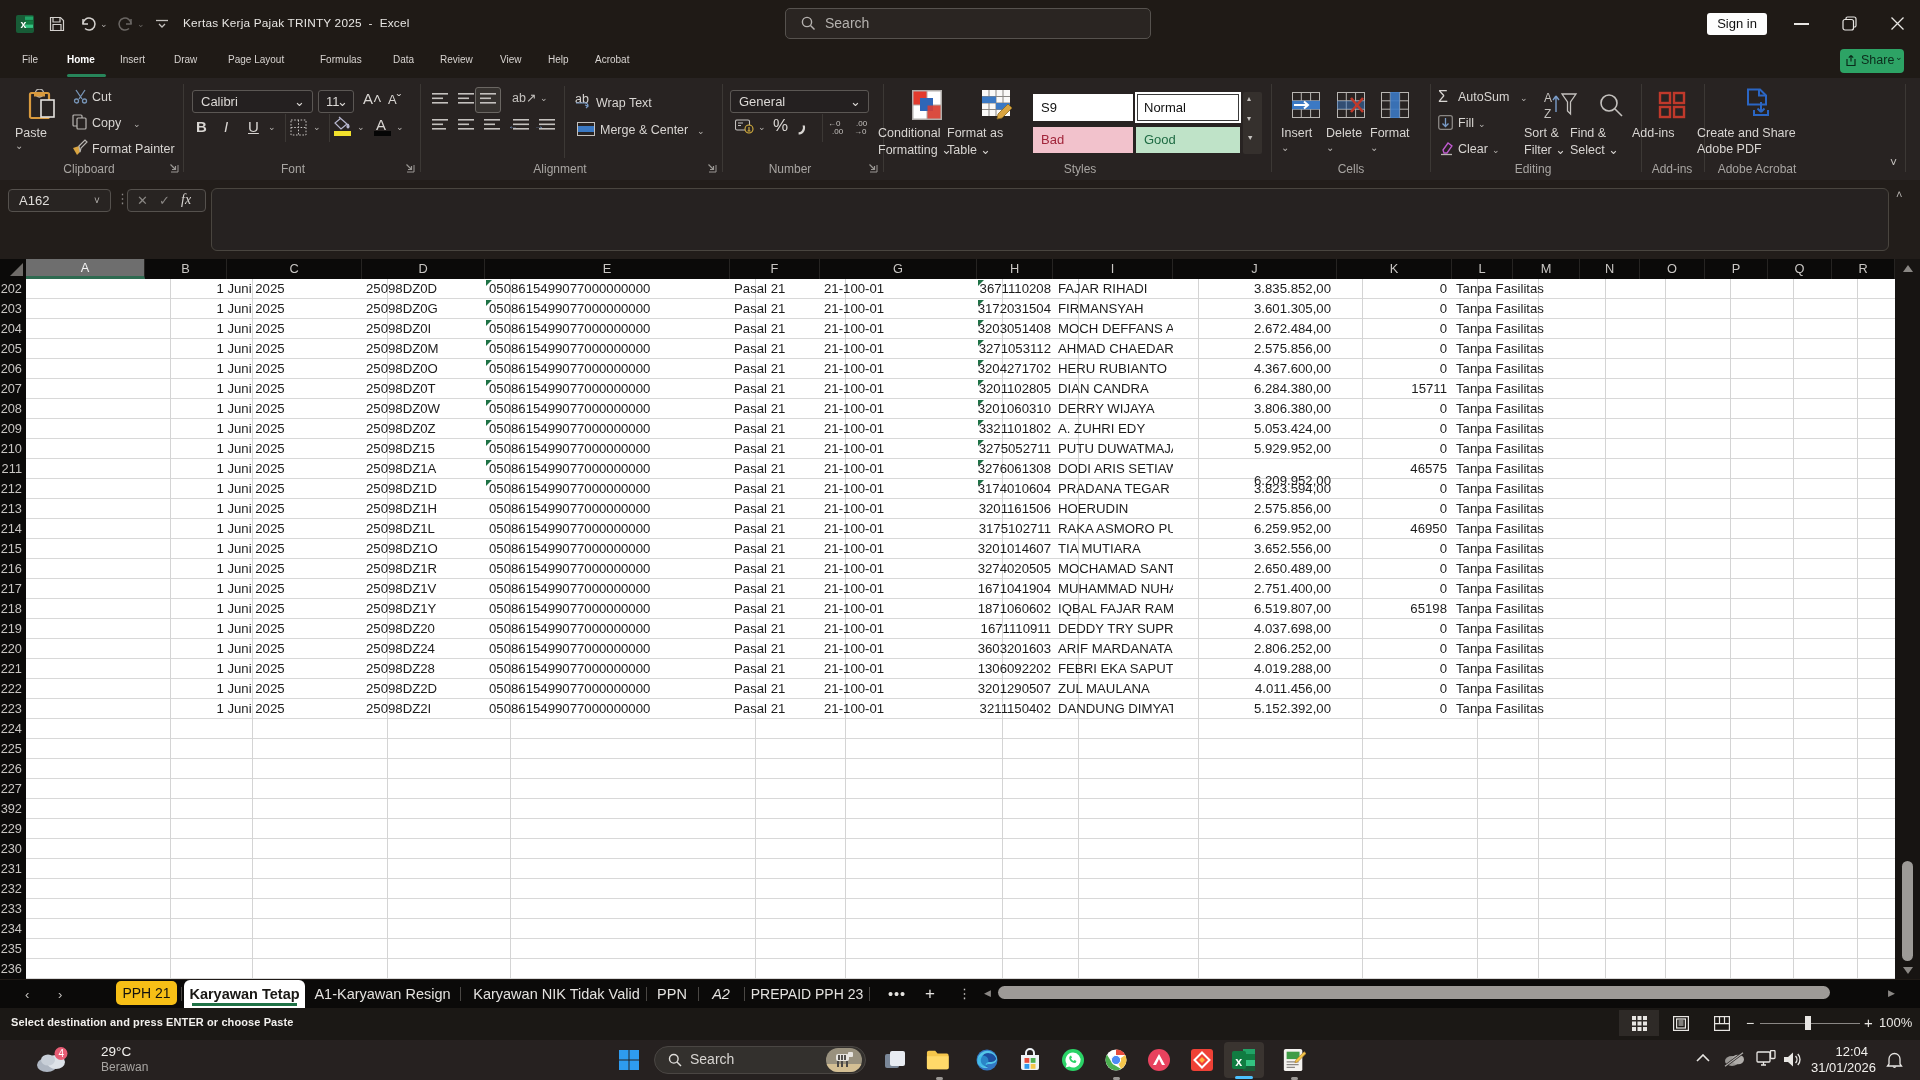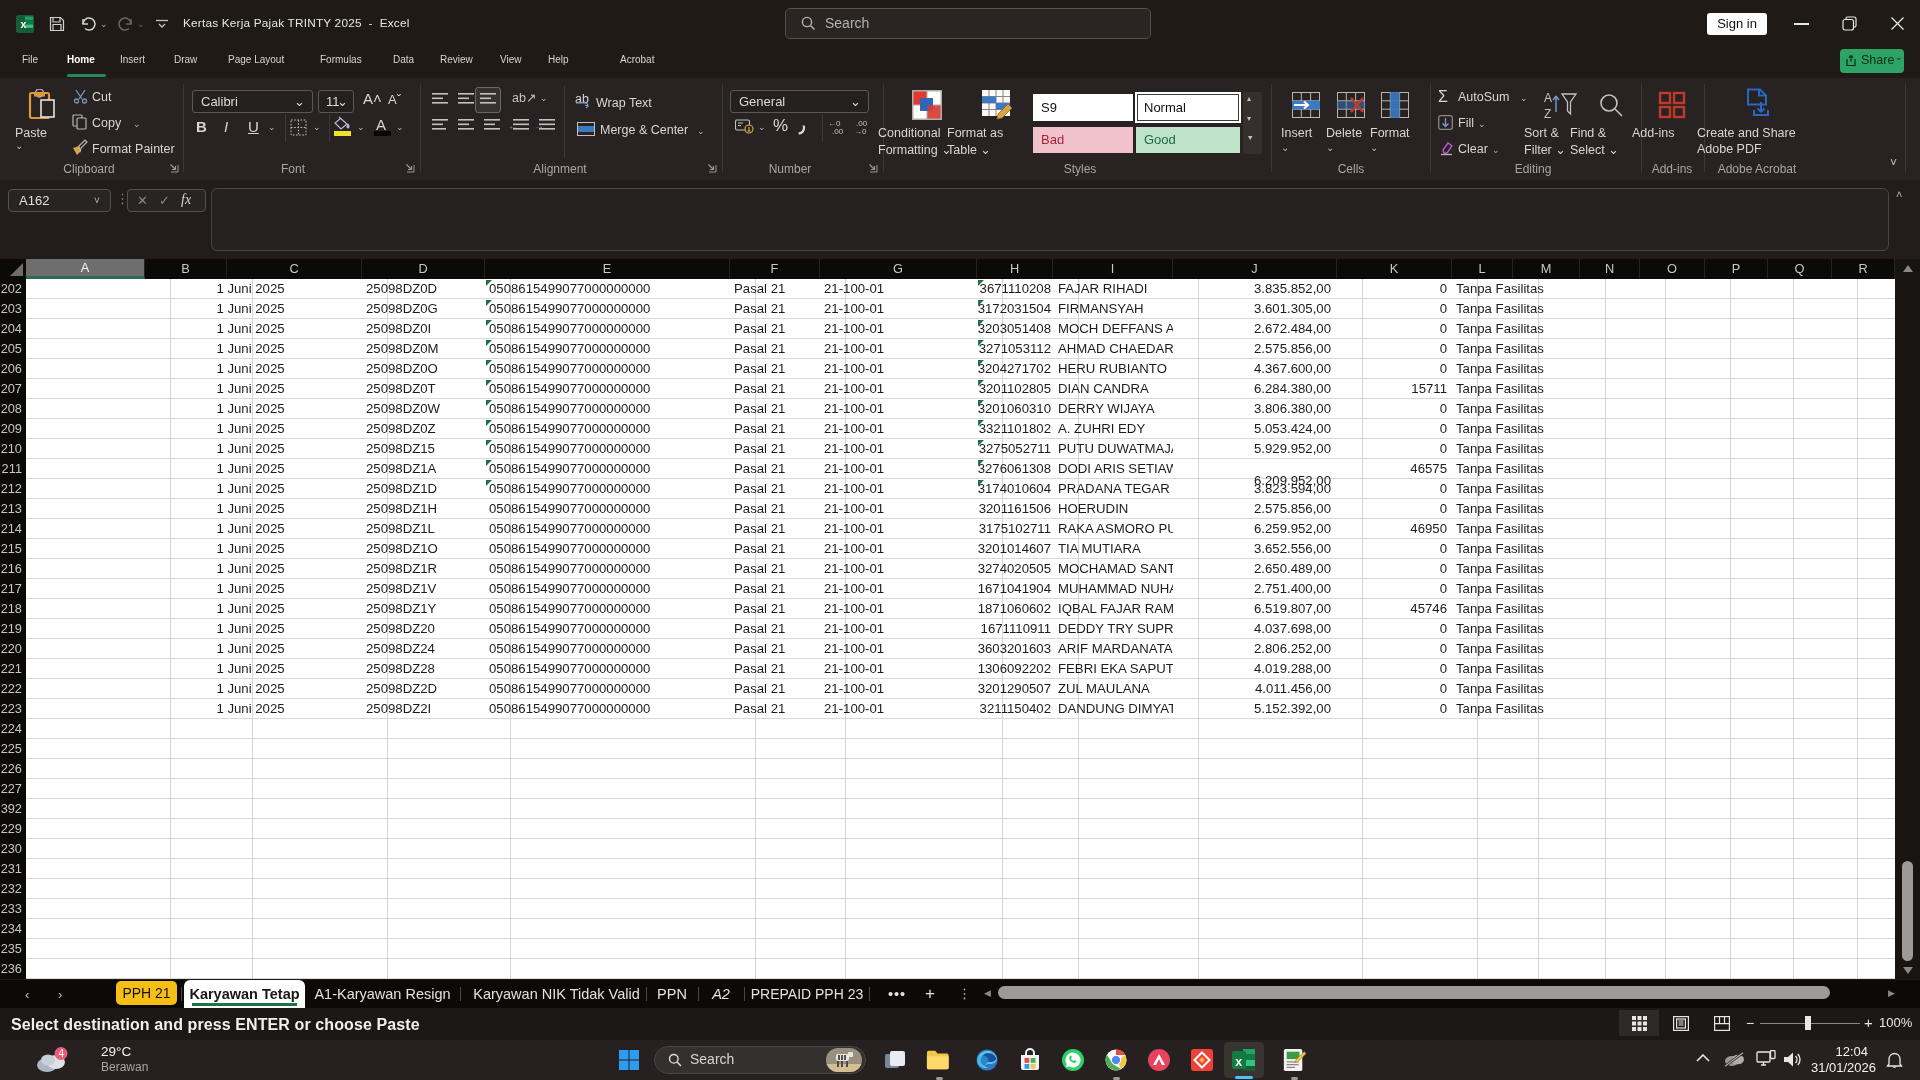--- a/index.html
+++ b/index.html
@@ -106,21 +106,21 @@
  <div class="mtab" style="left:67px;color:#ffffff;font-weight:bold;">Home</div>
  <div class="abs" style="left:67px;top:26px;width:39px;height:3px;background:#27855a;border-radius:2px;"></div>
  <div class="mtab" style="left:120px;">Insert</div>
  <div class="mtab" style="left:174px;">Draw</div>
  <div class="mtab" style="left:228px;">Page Layout</div>
  <div class="mtab" style="left:320px;">Formulas</div>
  <div class="mtab" style="left:393px;">Data</div>
  <div class="mtab" style="left:440px;">Review</div>
  <div class="mtab" style="left:500px;">View</div>
  <div class="mtab" style="left:548px;">Help</div>
- <div class="mtab" style="left:595px;margin-left:25px;">Acrobat</div>
+ <div class="mtab" style="left:595px;">Acrobat</div>
 
  <div class="abs" style="left:1840px;top:1px;width:64px;height:24px;background:#2da365;border-radius:4px;"></div>
  <svg class="abs" style="left:1846px;top:6px;" width="13" height="13" viewBox="0 0 13 13" fill="none" stroke="#0b2b1b" stroke-width="1.2">
   <path d="M1 5 v6.5 h8 v-6.5"></path>
       <path d="M5 7.5 v-6 M5 1.5 l-2.2 2.2 M5 1.5 l2.2 2.2"></path>
  </svg>
  <div class="abs" style="left:1861px;top:5px;color:#0b2b1b;font-size:12.5px;">Share</div>
  <div class="abs" style="left:1895px;top:4px;color:#0b2b1b;font-size:9px;">⌄</div>
 </div>
 
@@ -663,21 +663,21 @@
     <div class="c cr" style="left:1337px;top:320px;width:110px;">0</div>
     <div class="c cl" style="left:1456px;top:320px;width:140px;">Tanpa Fasilitas</div>
 <div class="c ct" style="left:142px;top:340px;width:217px;">1 Juni 2025</div>
     <div class="c cl" style="left:366px;top:340px;width:119px;">25098DZ1Y</div>
     <div class="c cl" style="left:489px;top:340px;width:241px;">0508615499077000000000</div>
     <div class="c cl" style="left:734px;top:340px;width:86px;">Pasal 21</div>
     <div class="c cl" style="left:824px;top:340px;width:153px;">21-100-01</div>
     <div class="c cr" style="left:977px;top:340px;width:74px;">1871060602</div>
     <div class="c cl clip" style="left:1058px;top:340px;width:115px;">IQBAL FAJAR RAMAD</div>
     <div class="c cr" style="left:1173px;top:340px;width:158px;">6.519.807,00</div>
-    <div class="c cr" style="left:1337px;top:340px;width:110px;">45746</div>
+    <div class="c cr" style="left:1337px;top:340px;width:110px;">65198</div>
     <div class="c cl" style="left:1456px;top:340px;width:140px;">Tanpa Fasilitas</div>
 <div class="c ct" style="left:142px;top:360px;width:217px;">1 Juni 2025</div>
     <div class="c cl" style="left:366px;top:360px;width:119px;">25098DZ20</div>
     <div class="c cl" style="left:489px;top:360px;width:241px;">0508615499077000000000</div>
     <div class="c cl" style="left:734px;top:360px;width:86px;">Pasal 21</div>
     <div class="c cl" style="left:824px;top:360px;width:153px;">21-100-01</div>
     <div class="c cr" style="left:977px;top:360px;width:74px;">1671110911</div>
     <div class="c cl clip" style="left:1058px;top:360px;width:115px;">DEDDY TRY SUPRADI</div>
     <div class="c cr" style="left:1173px;top:360px;width:158px;">4.037.698,00</div>
     <div class="c cr" style="left:1337px;top:360px;width:110px;">0</div>
@@ -749,21 +749,21 @@
  <div class="stab" style="left:882px;width:30px;letter-spacing:1px;">•••</div>
  <div class="stab" style="left:920px;width:20px;font-size:17px;">+</div>
  <div class="abs" style="left:958px;top:6px;color:#c4c1be;font-size:13px;">⋮</div>
 
  <div class="abs" style="left:984px;top:8px;color:#8a8784;font-size:9px;">◀</div>
  <div class="abs" style="left:998px;top:6px;width:832px;height:13px;background:#9d9a97;border-radius:7px;"></div>
  <div class="abs" style="left:1888px;top:8px;color:#8a8784;font-size:9px;">▶</div>
 </div>
 
 <div id="status">
- <div class="abs" style="left:11px;top:8px;font-size:16px;font-weight:bold;color:#f2f0ed;letter-spacing:0.1px;">Select destination and press ENTER or choose Paste</div>
+ <div class="abs" style="left:11px;top:8px;font-size:11px;font-weight:bold;color:#f2f0ed;letter-spacing:0.1px;">Select destination and press ENTER or choose Paste</div>
  <div class="abs" style="left:1619px;top:2px;width:40px;height:26px;background:#2e2a27;"></div>
  <svg class="abs" style="left:1632px;top:8px;" width="15" height="15" viewBox="0 0 15 15" fill="#e8e6e3">
   <rect x="0" y="0" width="4" height="4"></rect>
       <rect x="5.5" y="0" width="4" height="4"></rect>
       <rect x="11" y="0" width="4" height="4"></rect>
   <rect x="0" y="5.5" width="4" height="4"></rect>
       <rect x="5.5" y="5.5" width="4" height="4"></rect>
       <rect x="11" y="5.5" width="4" height="4"></rect>
   <rect x="0" y="11" width="4" height="4"></rect>
       <rect x="5.5" y="11" width="4" height="4"></rect>

